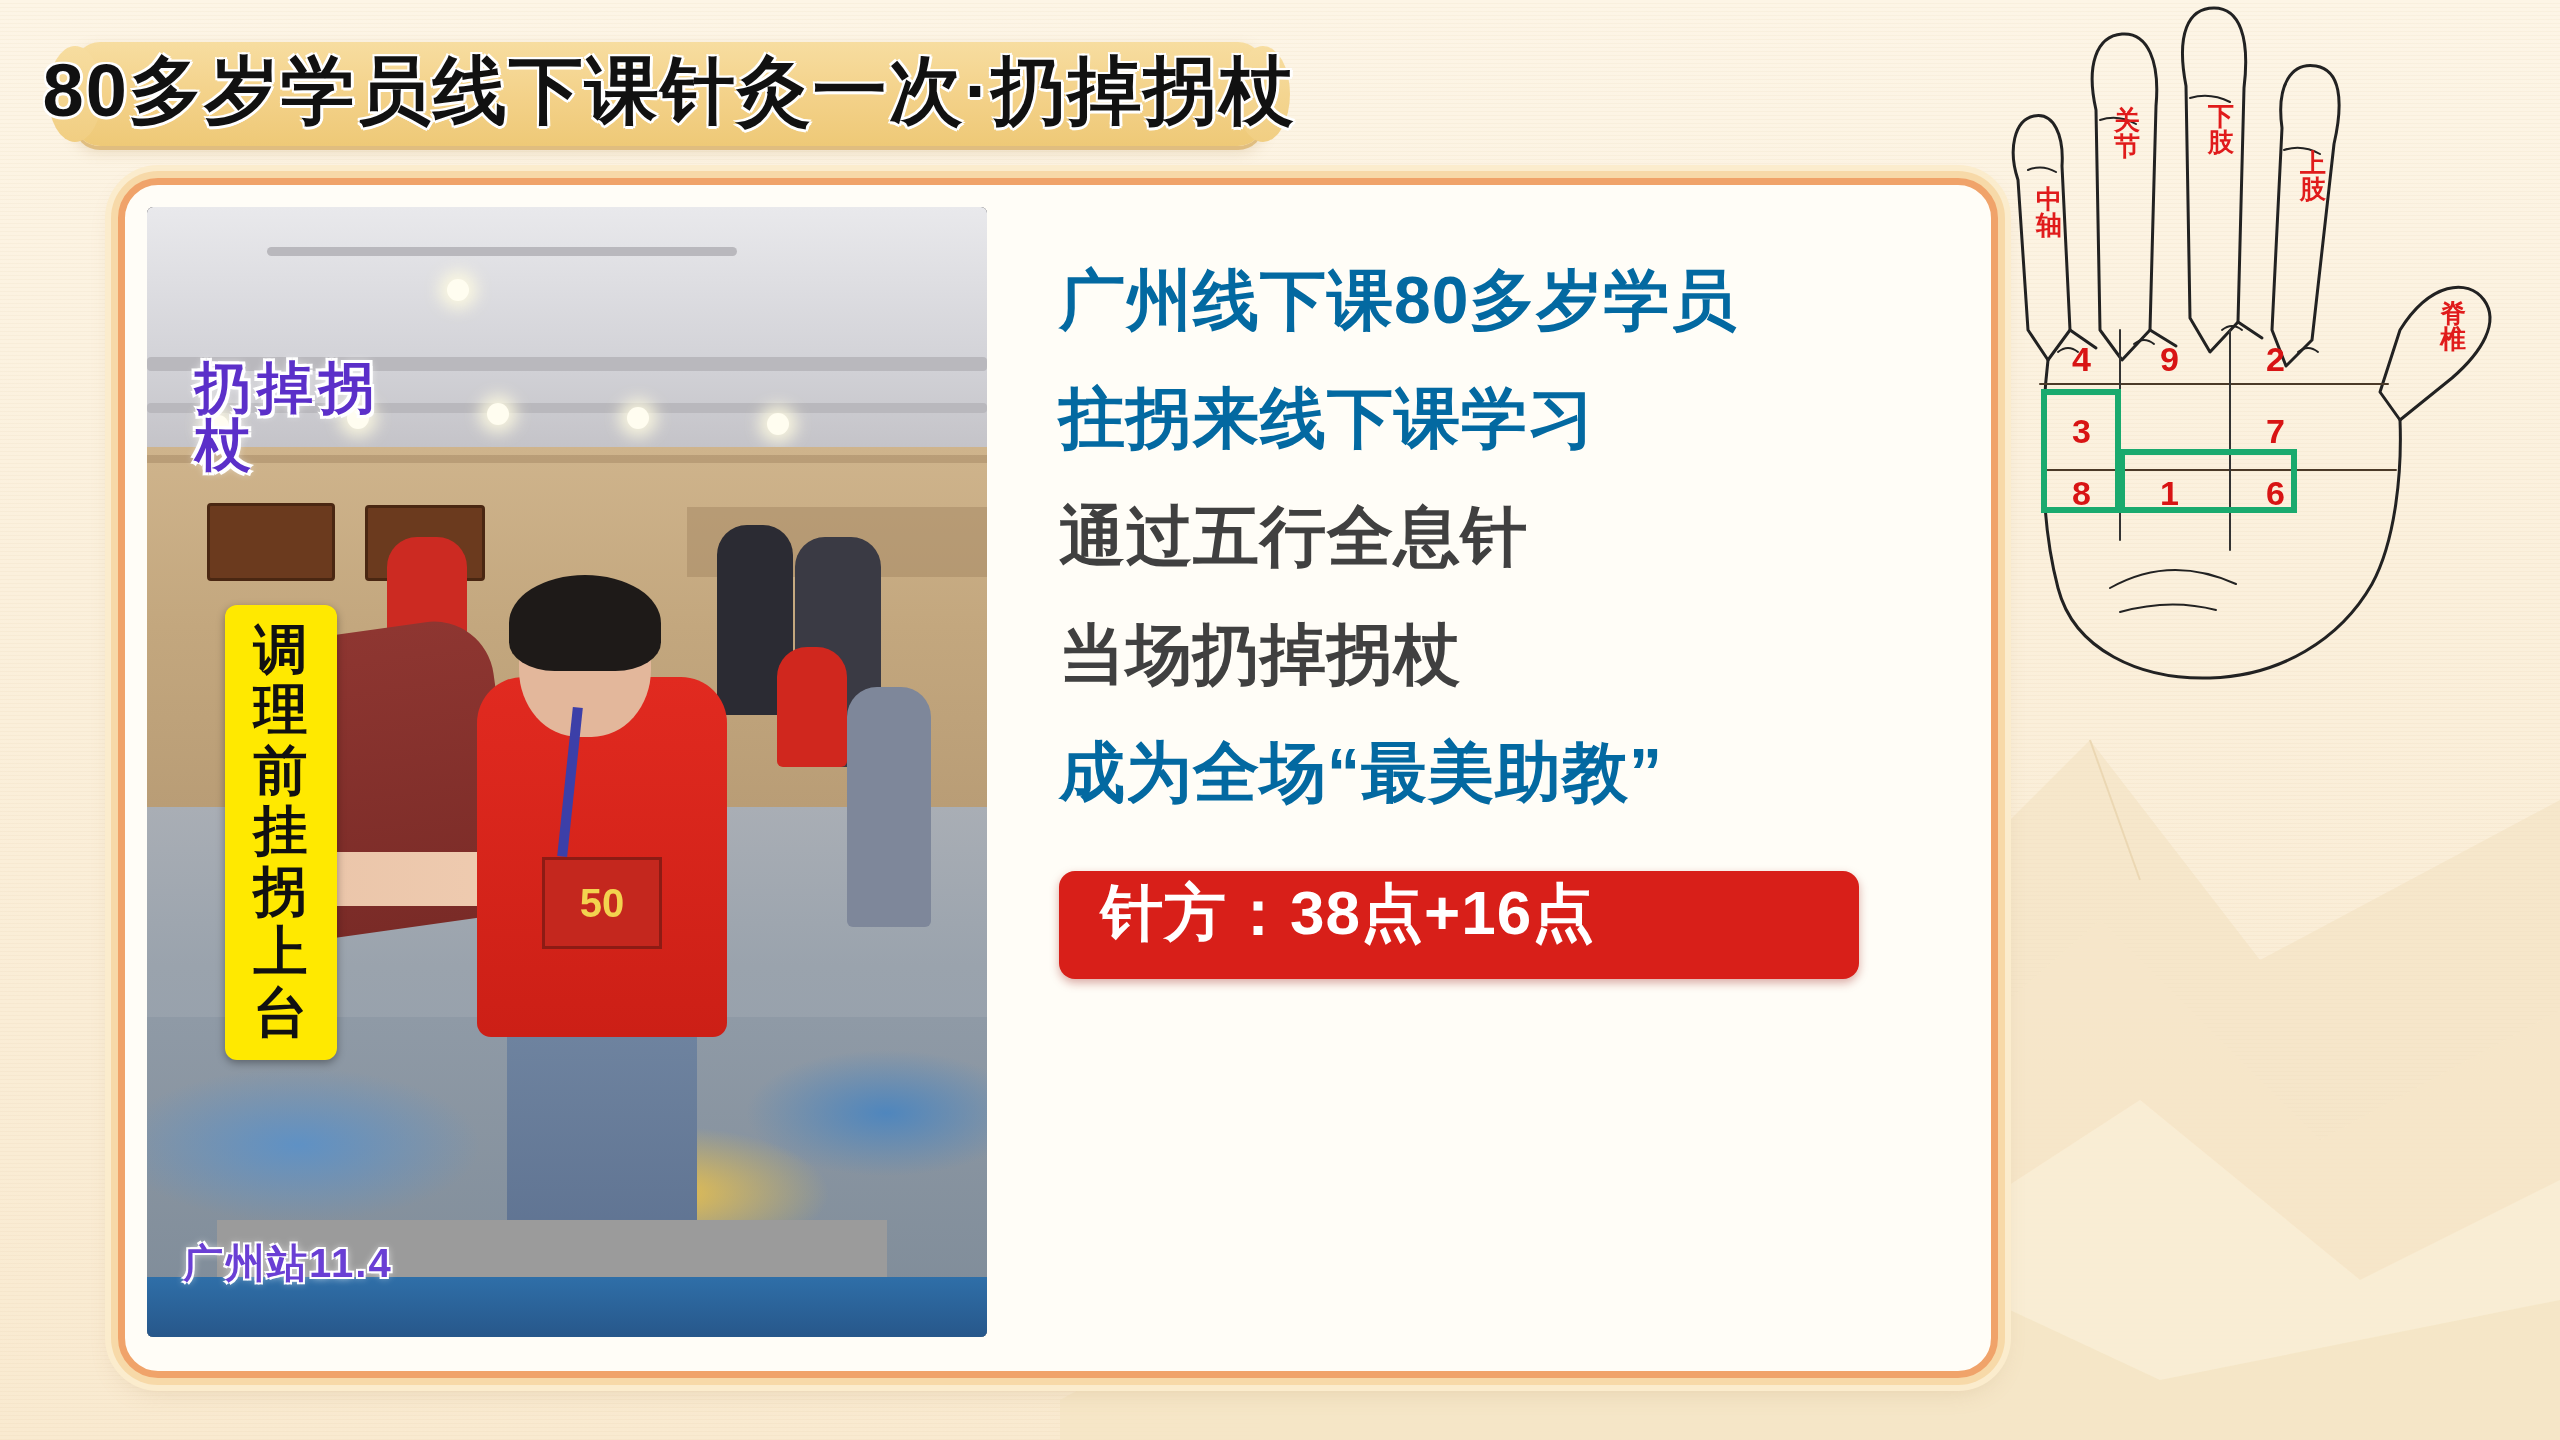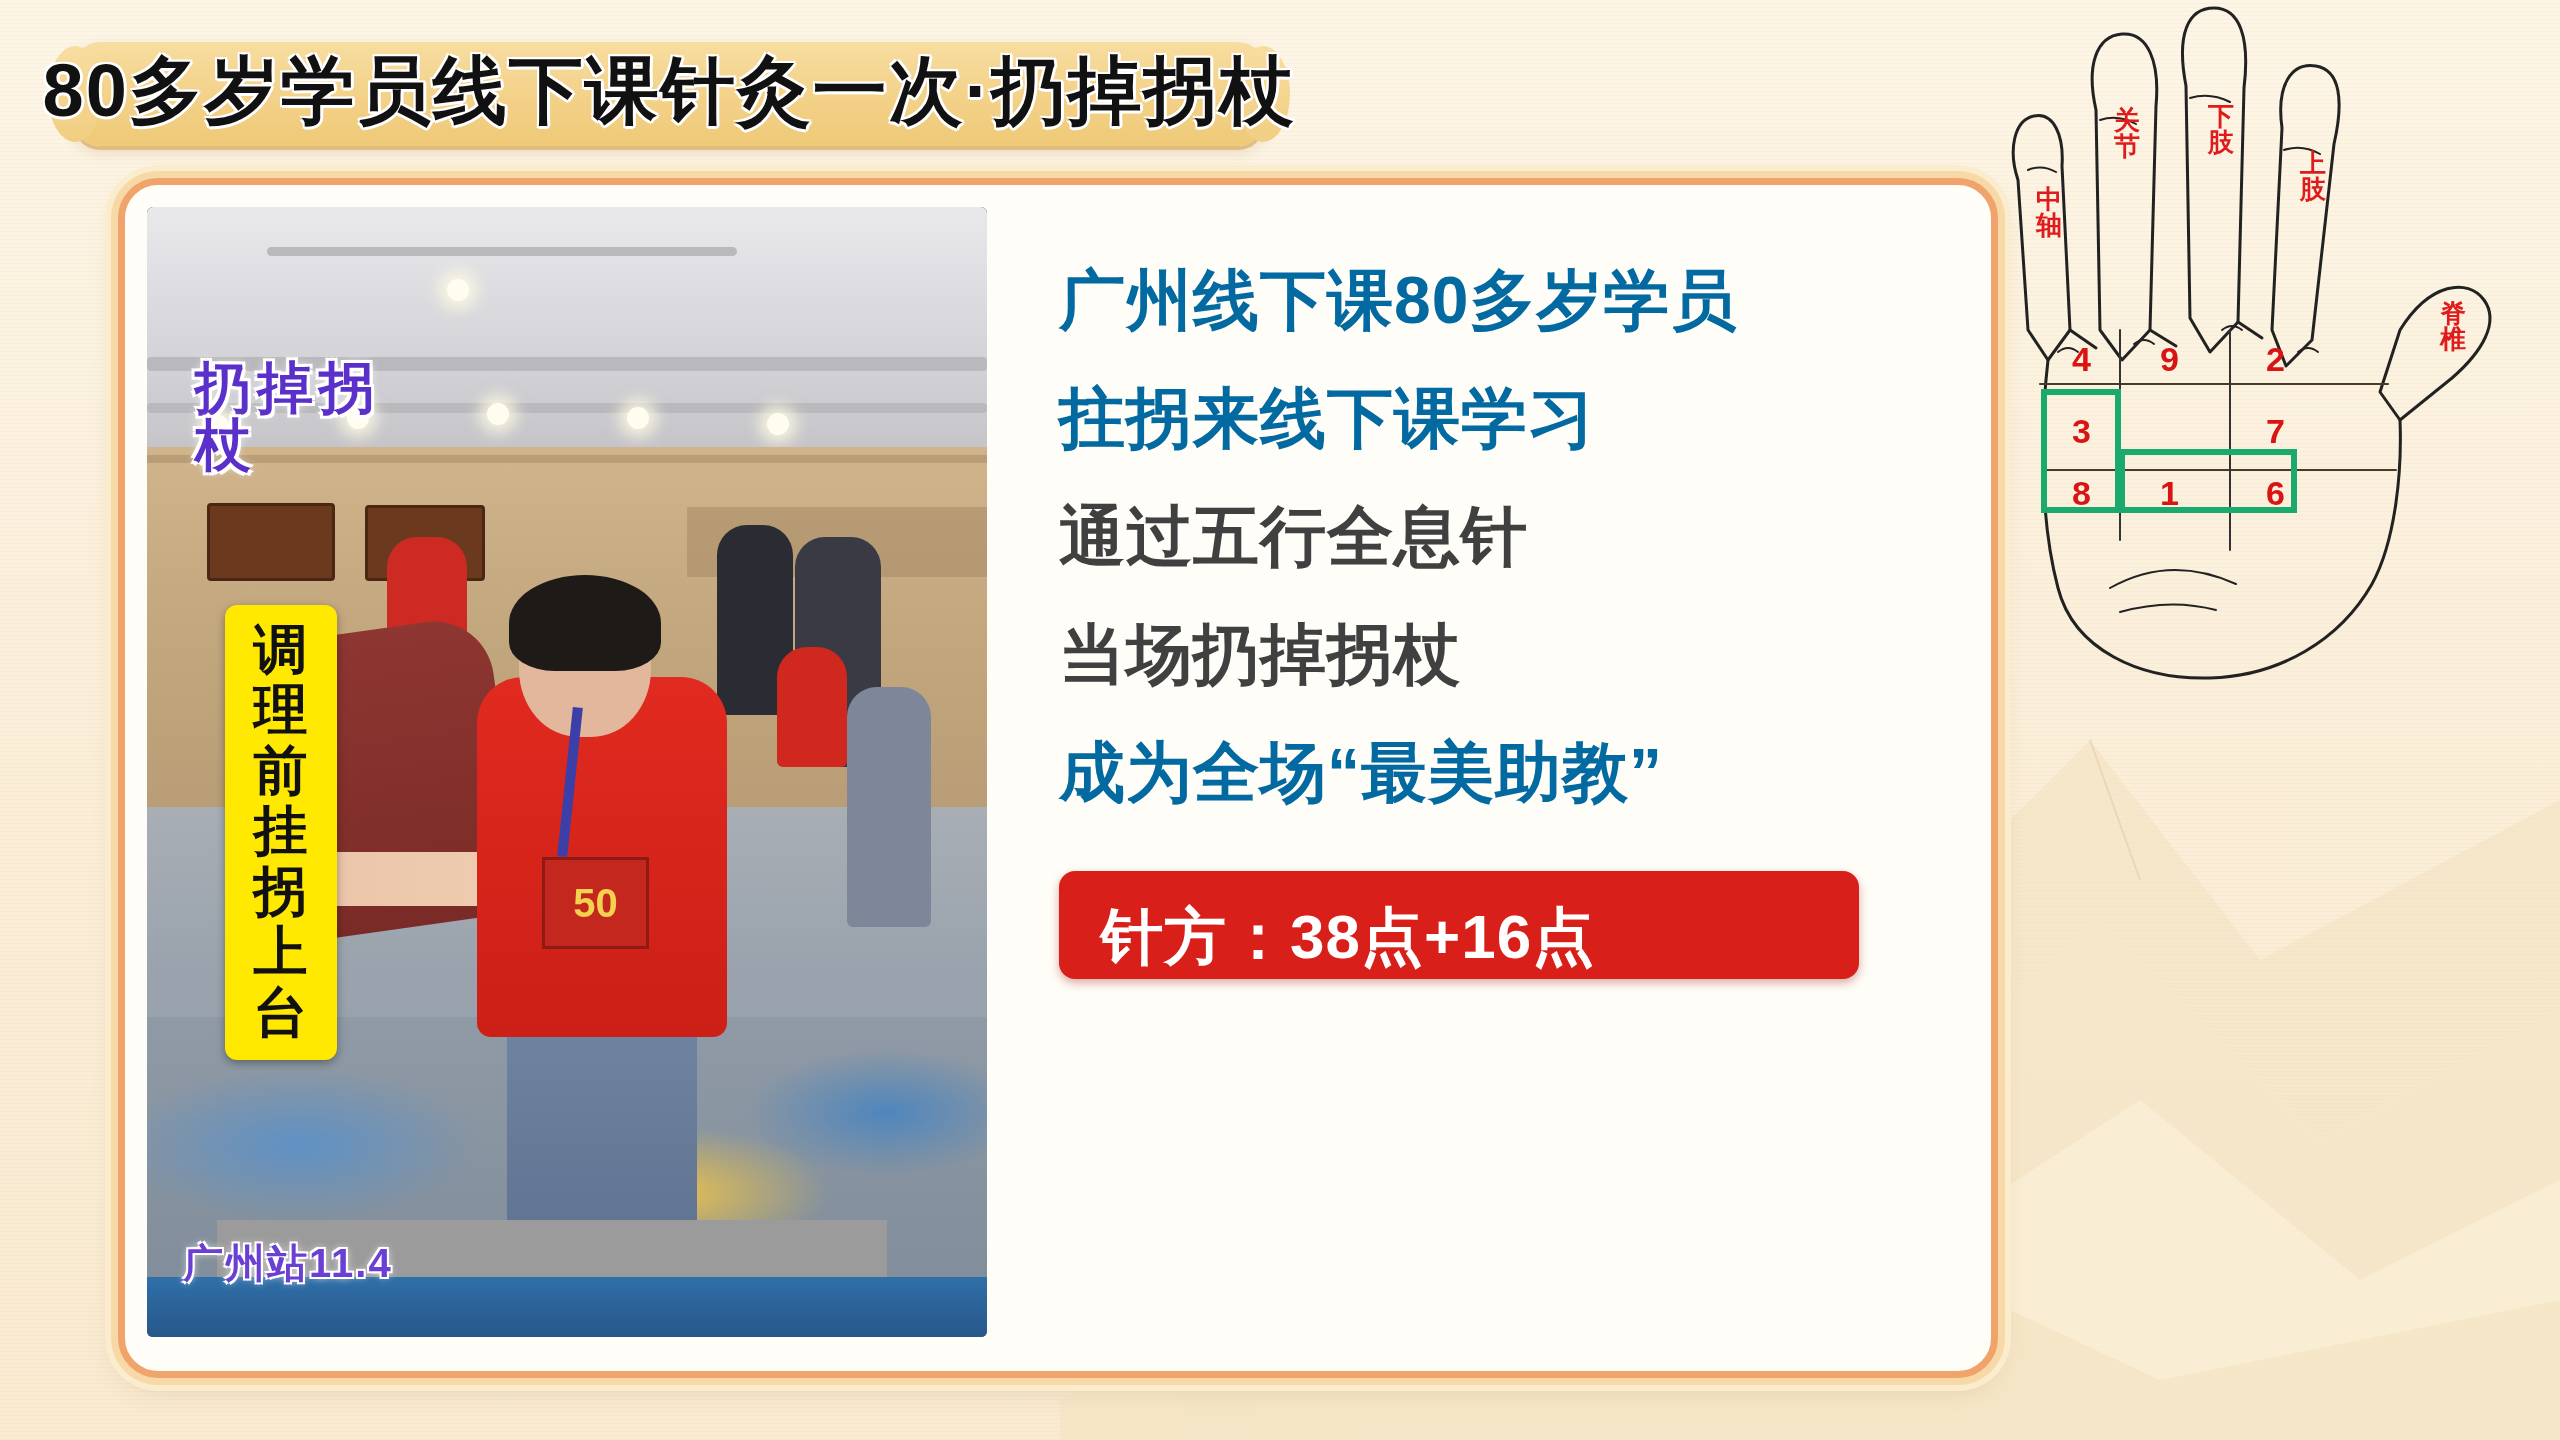--- a/index.html
+++ b/index.html
@@ -131,21 +131,21 @@
     background:linear-gradient(180deg,#6f84a0 0%,#5d7190 100%);
     border-radius:8px;
   }
   .p-shoe{ position:absolute; top:1050px; width:78px; height:36px;
            background:#eef1f4; border-radius:18px; }
   .lanyard{
     position:absolute; left:418px; top:500px; width:10px; height:150px;
     background:#3c3fa8; transform:rotate(6deg);
   }
   .badge50{
-    position:absolute; left:395px; top:650px; width:107px; height:92px;
+    position:absolute; left:395px; top:650px; width:120px; height:92px;
     background:#c4271e; border:3px solid #8d1b14;
   }
   .badge50 span{
     display:block; text-align:center; color:#f3d24f; font-weight:bold;
     font-size:40px; line-height:86px;
   }
   .p-dark-left{
     position:absolute; left:150px; top:420px; width:210px; height:300px;
     background:linear-gradient(180deg,#8e3631 0%,#7a2b27 100%);
     border-radius:40px 60px 10px 10px; transform:rotate(-8deg);
@@ -213,21 +213,21 @@
   .tline{
     font-size:66px; font-weight:bold; line-height:1; letter-spacing:1px;
     margin-bottom:52px; white-space:nowrap;
   }
   .tline.black{ color:#0369a1; }
   .tline.red{ color:#404040; }
   #pin-badge{
     margin-top:14px;
     width:800px; height:108px;
     background:#d81f19; border-radius:16px;
-    display:flex; align-items:flex-end; padding-left:42px;
+    display:flex; align-items:flex-start; padding-left:42px;
     box-shadow:0 4px 10px rgba(150,20,15,.35);
   }
   #pin-badge-text{
     color:#fff; font-size:62px; font-weight:bold; letter-spacing:1px;
     white-space:nowrap;
   }
 
   
   #hand-diagram{
     position:absolute; right:0px; top:0px; width:560px; height:680px;

